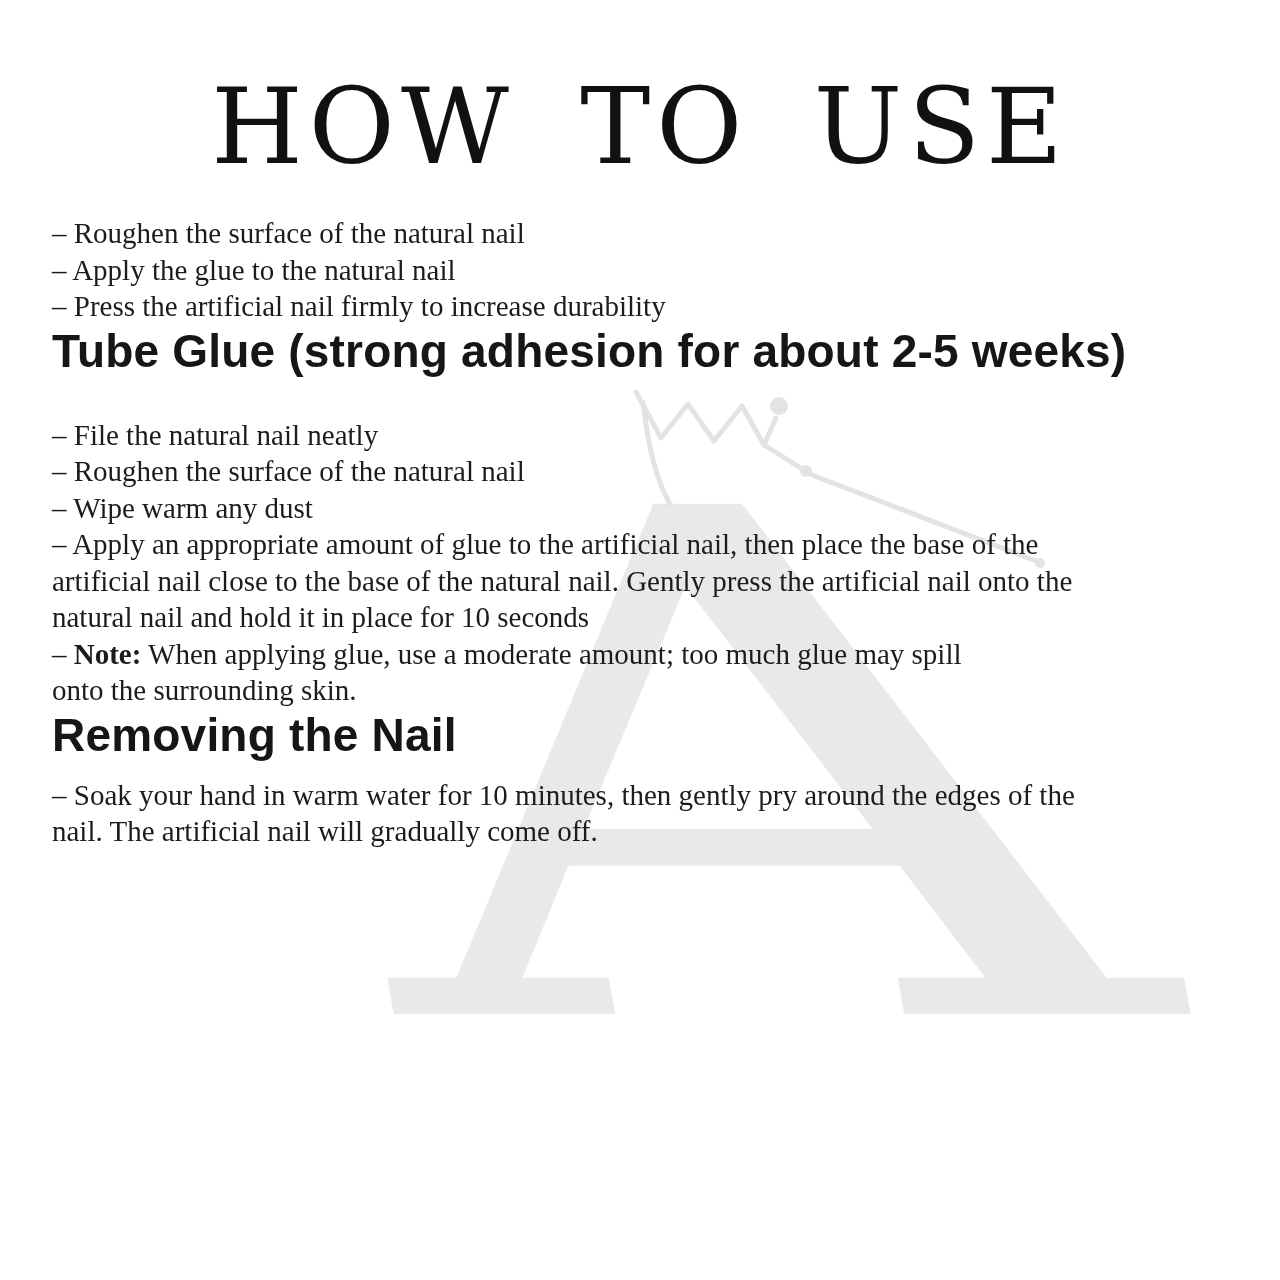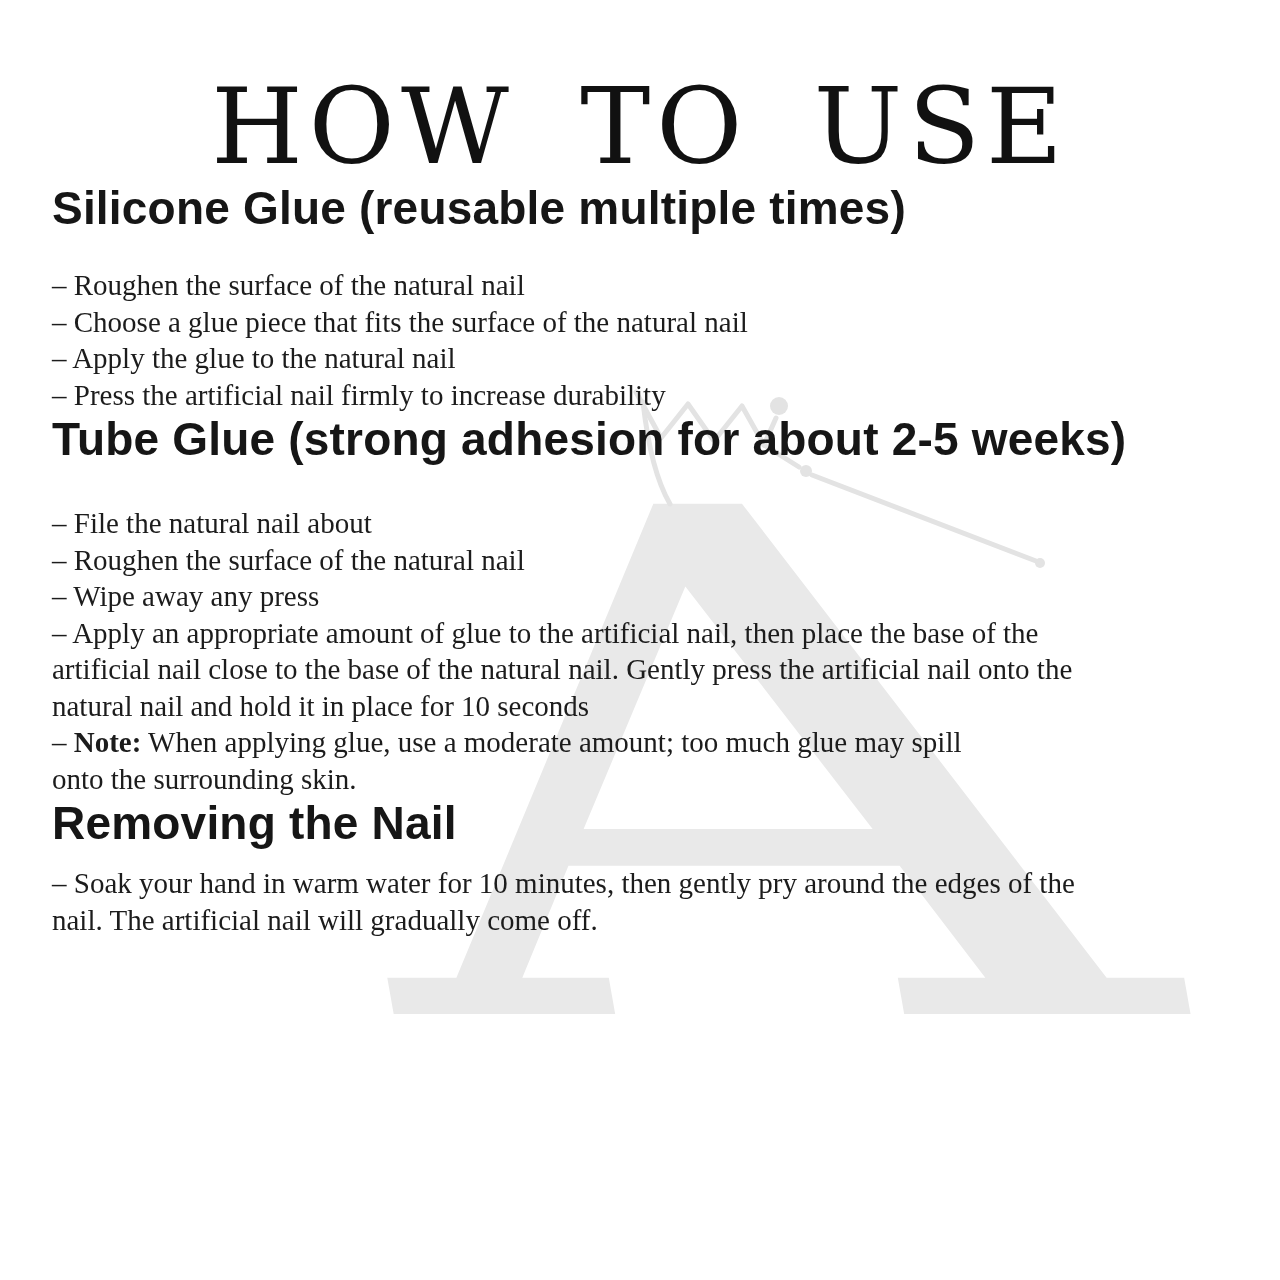--- a/index.html
+++ b/index.html
@@ -89,35 +89,33 @@
         <circle cx="1040" cy="491" r="5" fill="#e3e3e3" stroke="none"></circle>
       </g>
     </svg>
   </div>
 
   <div class="content">
 
     <h1 class="title">HOW TO USE</h1>
 
     <section>
-      <h2 class="section-heading h2-silicone">Silicone Glue (reusable multiple times)</h2>
       <div class="list-silicone">
         <p class="item">– Roughen the surface of the natural nail</p>
-        <p class="item">– Choose a glue piece that fits the surface of the natural nail</p>
         <p class="item">– Apply the glue to the natural nail</p>
         <p class="item">– Press the artificial nail firmly to increase durability</p>
       </div>
     </section>
 
     <section>
       <h2 class="section-heading h2-tube">Tube Glue (strong adhesion for about 2-5 weeks)</h2>
       <div class="list-tube">
-        <p class="item">– File the natural nail about</p>
+        <p class="item">– File the natural nail neatly</p>
         <p class="item">– Roughen the surface of the natural nail</p>
-        <p class="item">– Wipe away any press</p>
+        <p class="item">– Wipe warm any dust</p>
         <p class="item">– Apply an appropriate amount of glue to the artificial nail, then place the base of the artificial nail close to the base of the natural nail. Gently press the artificial nail onto the natural nail and hold it in place for 10 seconds</p>
         <p class="item note"><span>– </span><b>Note:</b><span> When applying glue, use a moderate amount; too much glue may spill onto the surrounding skin.</span></p>
       </div>
     </section>
 
     <section>
       <h2 class="section-heading h2-removing">Removing the Nail</h2>
       <div class="list-removing">
         <p class="item soak">– Soak your hand in warm water for 10 minutes, then gently pry around the edges of the nail. The artificial nail will gradually come off.</p>
       </div>

